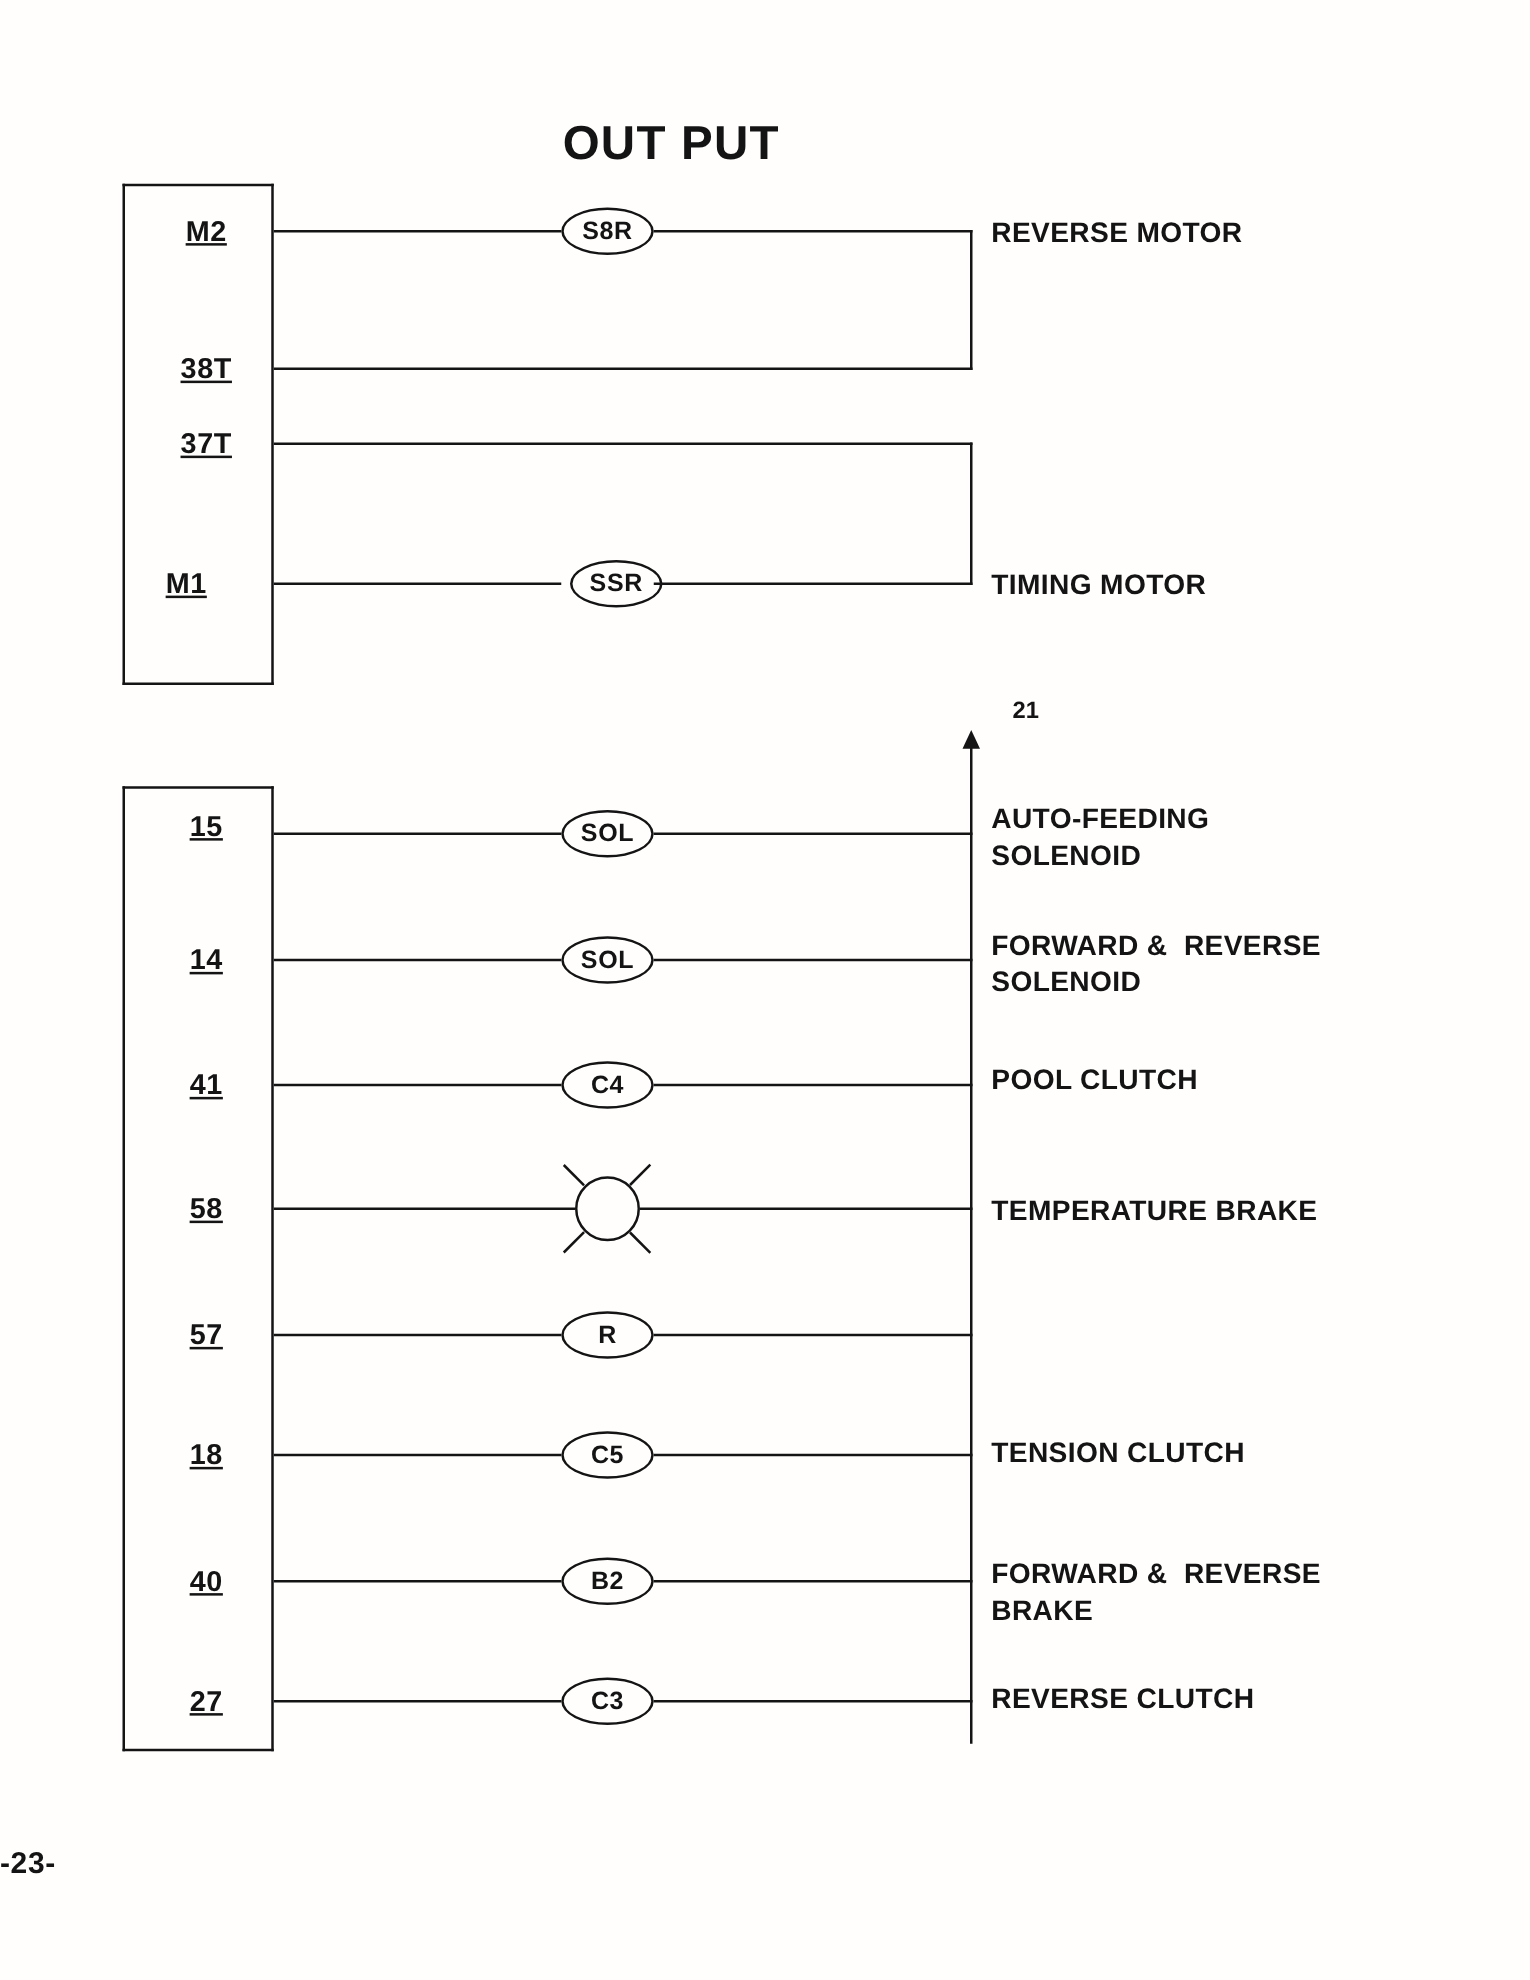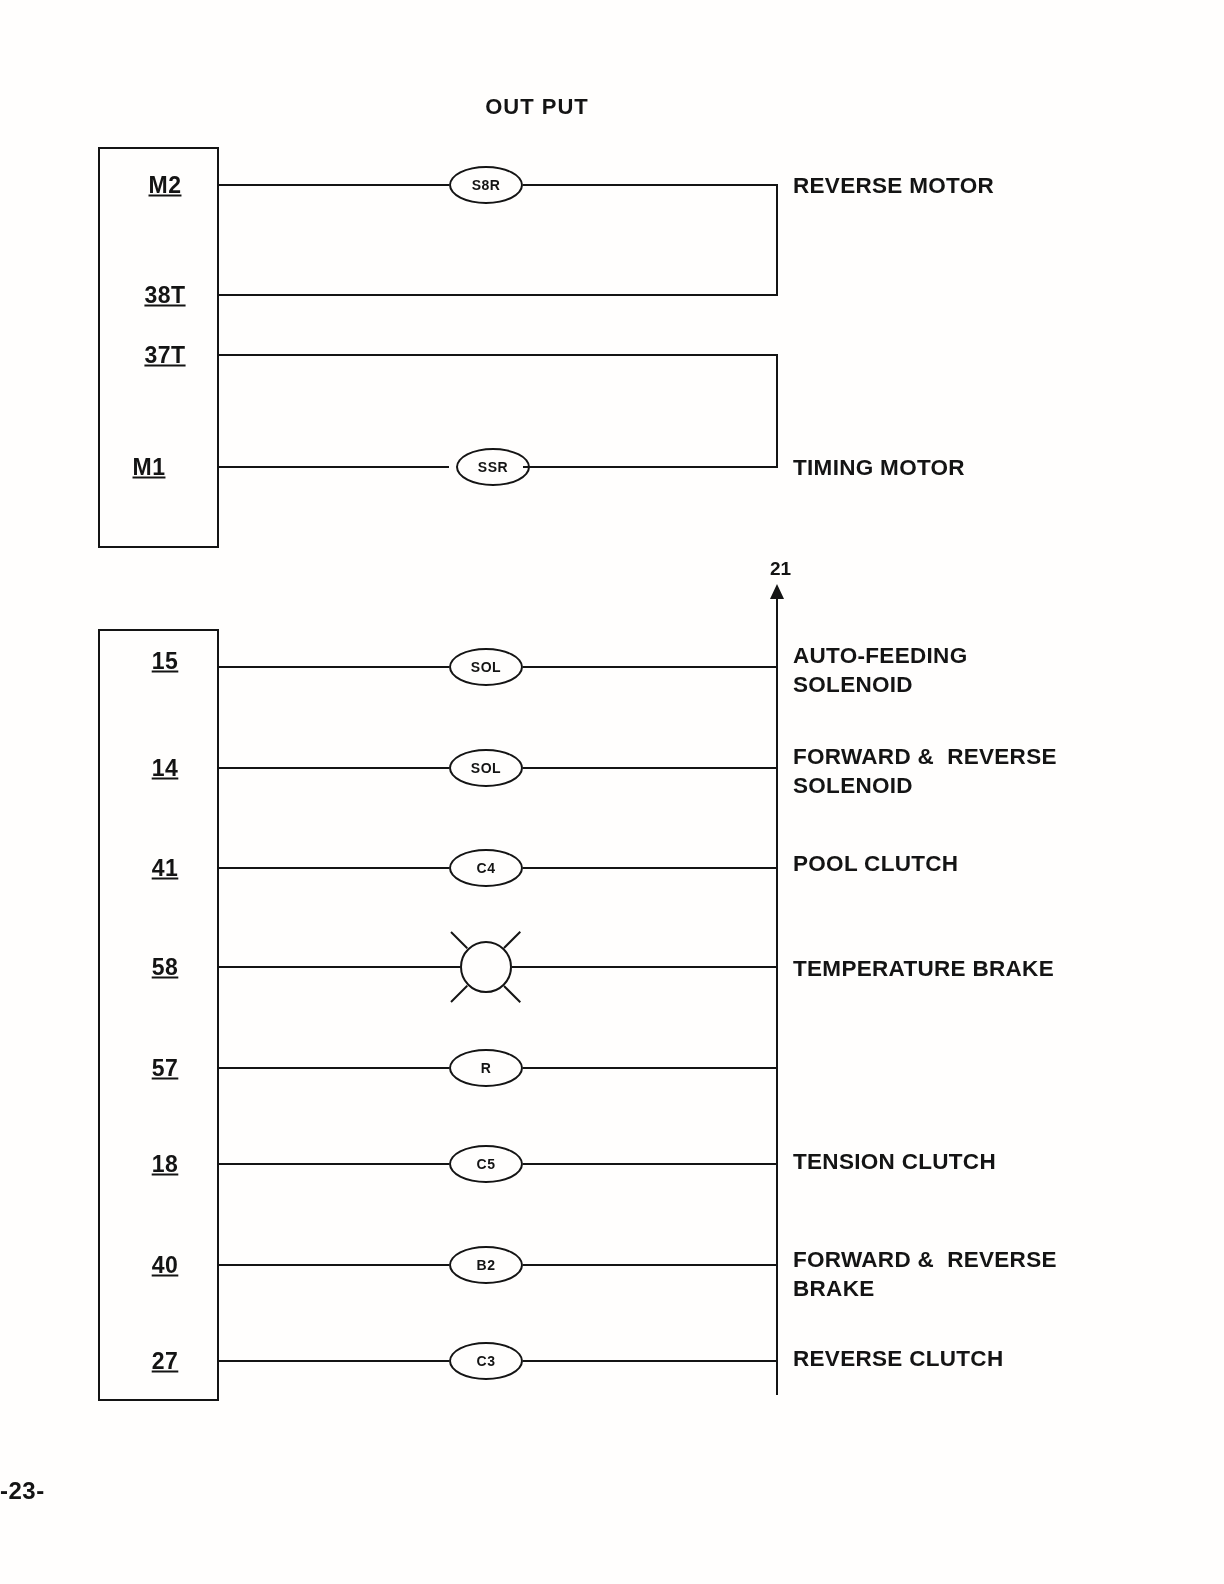--- a/index.html
+++ b/index.html
@@ -10,51 +10,51 @@
   }
   .page { position:absolute; inset:0; background:#fffefd; overflow:hidden; }
 
   .hline, .vline, .tick { position:absolute; background:#141414; }
   .hline { height:2px; }
   .vline { width:2px; }
   .tick  { width:23px; height:2px; transform-origin:left center; }
 
   .title {
     position:absolute; left:0; top:94px; width:1074px; text-align:center;
-    font-size:22px; font-weight:bold; letter-spacing:1px;
+    font-size:38px; font-weight:bold; letter-spacing:1px;
   }
 
   .term {
     position:absolute; width:90px; text-align:center;
     font-size:23px; font-weight:bold; transform:translateY(-50%);
     letter-spacing:.5px; background:transparent;text-decoration:underline;
   }
 
   .dev {
     position:absolute; width:74px; height:38px;
     border:2px solid #141414; border-radius:50%;
     display:flex; align-items:center; justify-content:center;
-    font-size:14px; font-weight:bold; transform:translateY(-50%);
+    font-size:20px; font-weight:bold; transform:translateY(-50%);
     background:#fffefd; letter-spacing:.5px;
   }
 
   .lamp {
     position:absolute; width:52px; height:52px;
     border:2px solid #141414; border-radius:50%;
     transform:translateY(-50%); background:#fffefd;
   }
 
   .out {
     position:absolute; font-size:22.5px; font-weight:bold;
     transform:translateY(-50%); white-space:pre-wrap; line-height:1.3;
     letter-spacing:.3px;
   }
 
   .buslabel {
-    position:absolute; font-size:19px; font-weight:bold;
+    position:absolute; font-size:19px; font-weight:bold;margin-left:40px;
   }
   .arrow-up {
     position:absolute; width:0; height:0;
     border-left:7px solid transparent; border-right:7px solid transparent;
     border-bottom:15px solid #141414;
   }
 
   .pageno {
     position:absolute; left:0; top:1477px; width:1094px; text-align:left;
     font-size:24px; font-weight:bold; letter-spacing:.5px;

